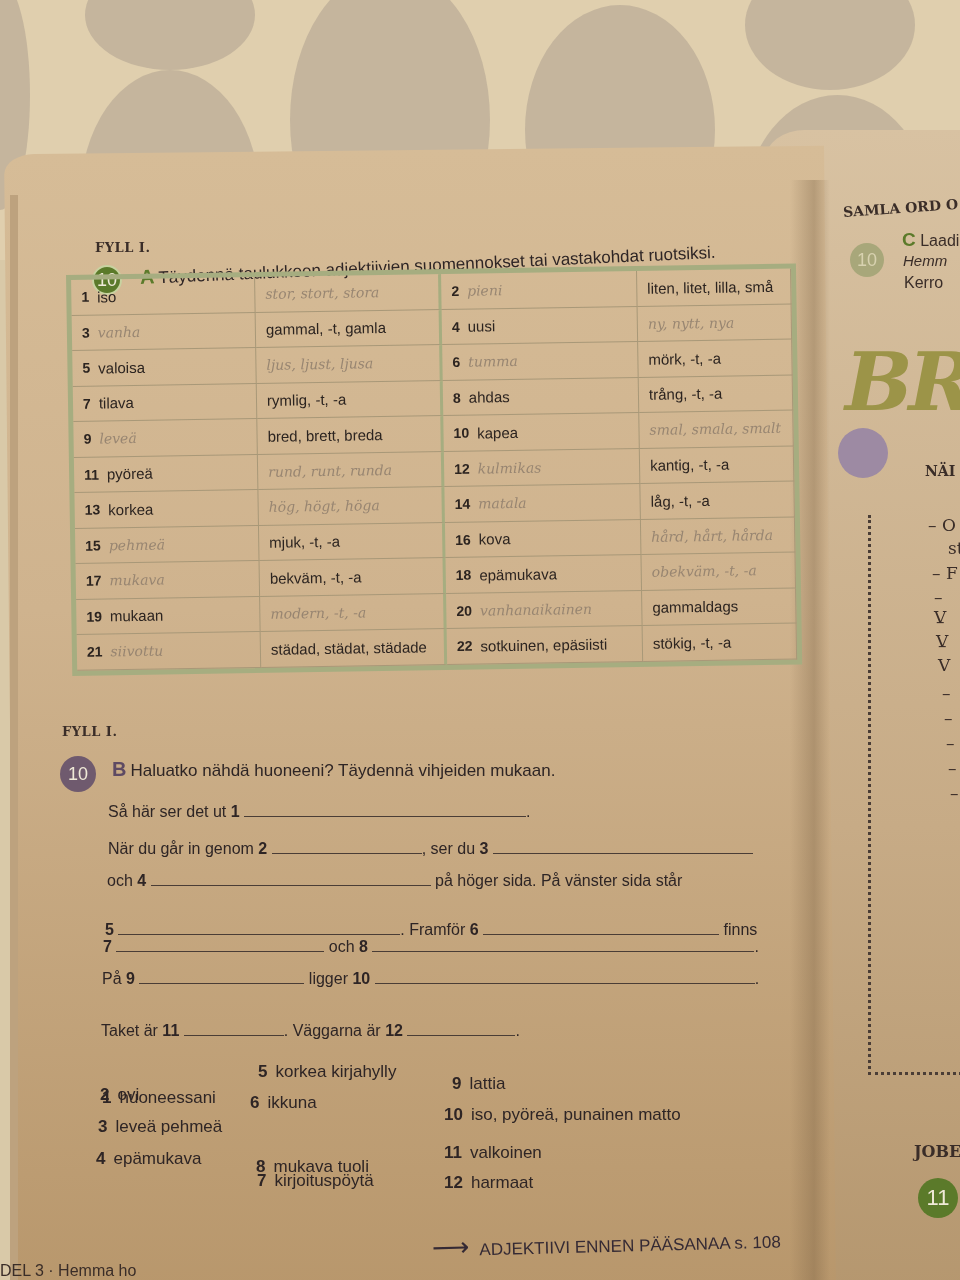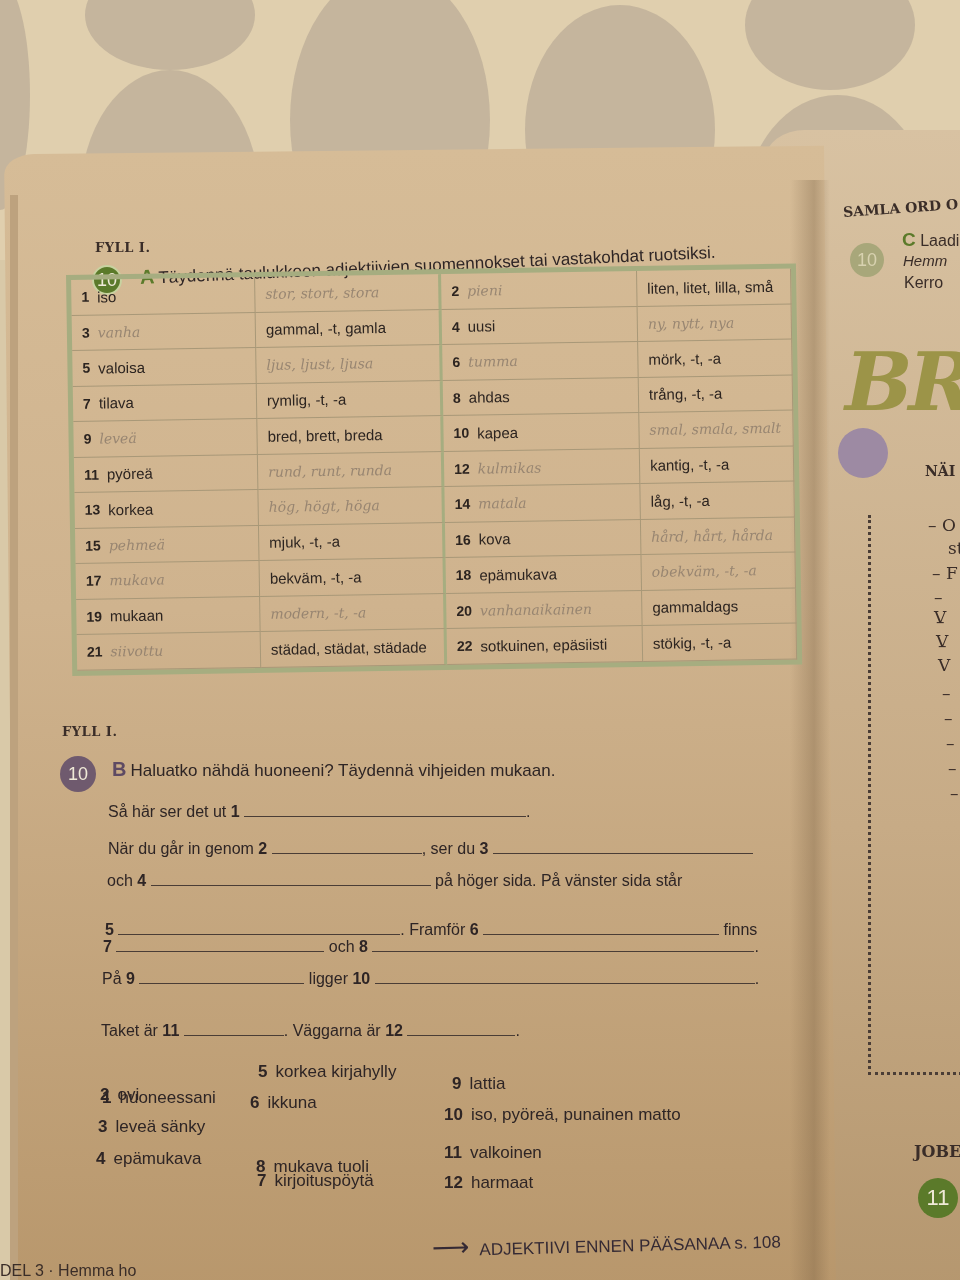--- a/index.html
+++ b/index.html
@@ -345,21 +345,21 @@
 </div>
 <div class="sentence" style="left:101px;top:1002px;margin-top:20px;">
   <span>Taket är </span><b>11</b>
   <span class="blank" style="width:100px;"></span><span>. Väggarna är </span><b>12</b>
   <span class="blank" style="width:108px;"></span><span>.</span>
 </div>
 
 <div id="hints">
     <div class="hint" style="left: 102px; top: 1088px;"><span class="num">1</span><span>huoneessani</span></div>
     <div class="hint" style="left: 100px; top: 1085px;"><span class="num">2</span><span>ovi</span></div>
-    <div class="hint" style="left: 98px; top: 1117px;"><span class="num">3</span><span>leveä sänky</span></div>
+    <div class="hint" style="left: 98px; top: 1117px;"><span class="num">3</span><span>leveä pehmeä</span></div>
     <div class="hint" style="left: 96px; top: 1149px;"><span class="num">4</span><span>epämukava</span></div>
     <div class="hint" style="left: 258px; top: 1062px;"><span class="num">5</span><span>korkea kirjahylly</span></div>
     <div class="hint" style="left: 250px; top: 1093px;"><span class="num">6</span><span>ikkuna</span></div>
     <div class="hint" style="left: 257px; top: 1125px; margin-top: 46px;"><span class="num">7</span><span>kirjoituspöytä</span></div>
     <div class="hint" style="left: 256px; top: 1157px;"><span class="num">8</span><span>mukava tuoli</span></div>
     <div class="hint" style="left: 452px; top: 1074px;"><span class="num">9</span><span>lattia</span></div>
     <div class="hint" style="left: 444px; top: 1105px;"><span class="num">10</span><span>iso, pyöreä, punainen matto</span></div>
     <div class="hint" style="left: 444px; top: 1143px;"><span class="num">11</span><span>valkoinen</span></div>
     <div class="hint" style="left: 444px; top: 1173px;"><span class="num">12</span><span>harmaat</span></div>
   </div>

